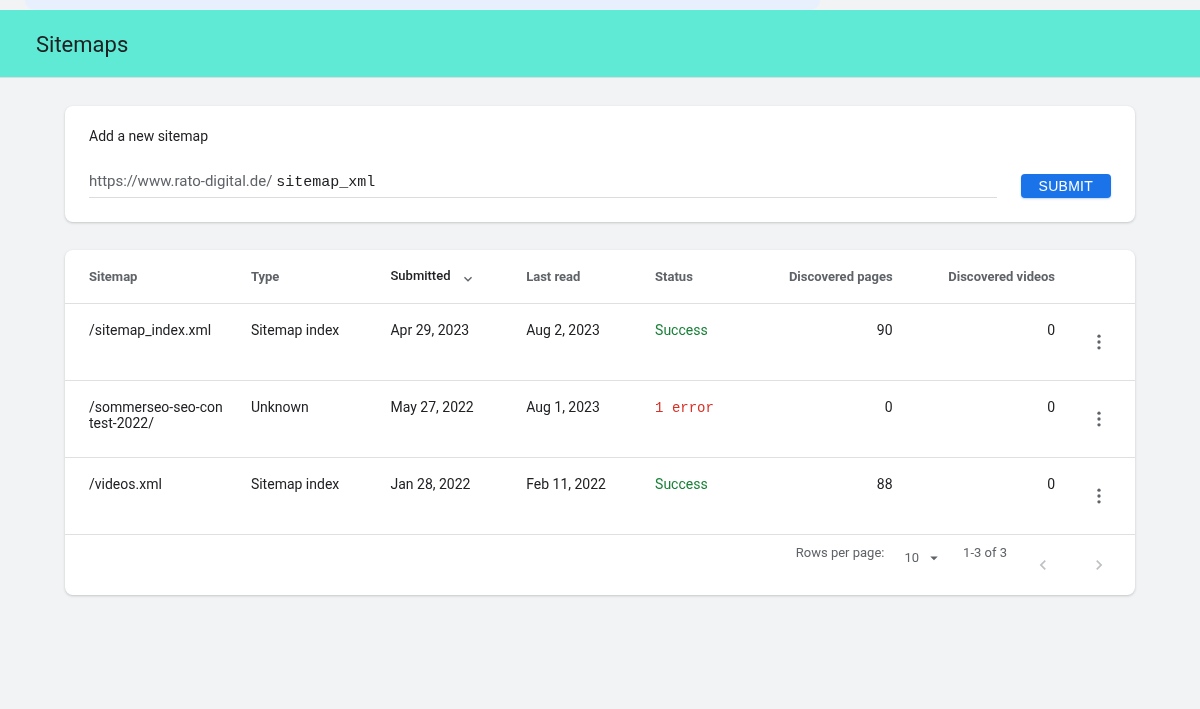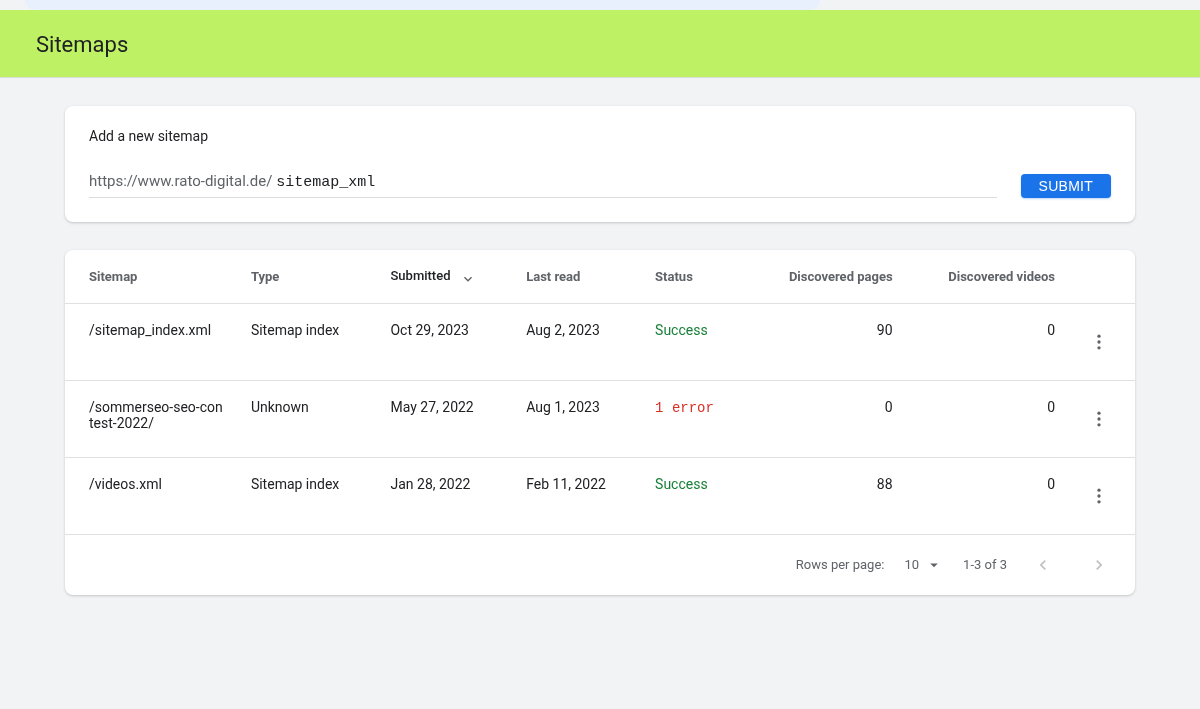--- a/index.html
+++ b/index.html
@@ -12,21 +12,21 @@
     .header-stub {
       height: 10px;
       background: #e8f0fe;
       width: 795px;
       border-radius: 0 0 20px 20px;
       margin-left: 25px;
     }
     .page-title-bar {
       padding: 22px 36px 20px;
       border-bottom: 1px solid #dadce0;
-      background: #bef264;
+      background: #5eead4;
     }
     .page-title {
       font-size: 22px;
       font-weight: 400;
       color: #202124;
     }
     .content {
       padding: 28px 65px 40px;
     }
     .card {
@@ -120,21 +120,21 @@
       padding: 18px 12px;
       border-top: 1px solid #e0e0e0;
       vertical-align: top;
     }
     td.sitemap-path { word-break: break-all; max-width: 140px; }
     .success { color: #188038; }
     .error { color: #d93025; font-family: Liberation Mono, monospace; }
     .sort-arrow { display: inline-flex; vertical-align: middle; margin-left: 6px; color: #5f6368; }
     .footer {
       display: flex;
-      align-items: center;
+      align-items: flex-start;
       justify-content: flex-end;
       padding: 10px 16px 10px 24px;
       gap: 16px;
       color: #5f6368;
       font-size: 13px;
       border-top: 1px solid #e0e0e0;
     }
     .rows-select {
       display: inline-flex;
       align-items: center;
@@ -189,21 +189,21 @@
           <th>Status</th>
           <th class="right">Discovered pages</th>
           <th class="right">Discovered videos</th>
           <th class="actions-cell"></th>
         </tr>
       </thead>
       <tbody id="rows-body">
           <tr>
             <td class="sitemap-path">/sitemap_index.xml</td>
             <td>Sitemap index</td>
-            <td>Oct 29, 2023</td>
+            <td>Apr 29, 2023</td>
             <td>Aug 2, 2023</td>
             <td><span class="success">Success</span></td>
             <td class="right">90</td>
             <td class="right">0</td>
             <td class="actions-cell">
               <button class="icon-btn">
                 <span>
                   <svg width="20" height="20" viewBox="0 0 24 24" fill="currentColor">
                     <circle cx="12" cy="5" r="2"></circle>
                     <circle cx="12" cy="12" r="2"></circle>

